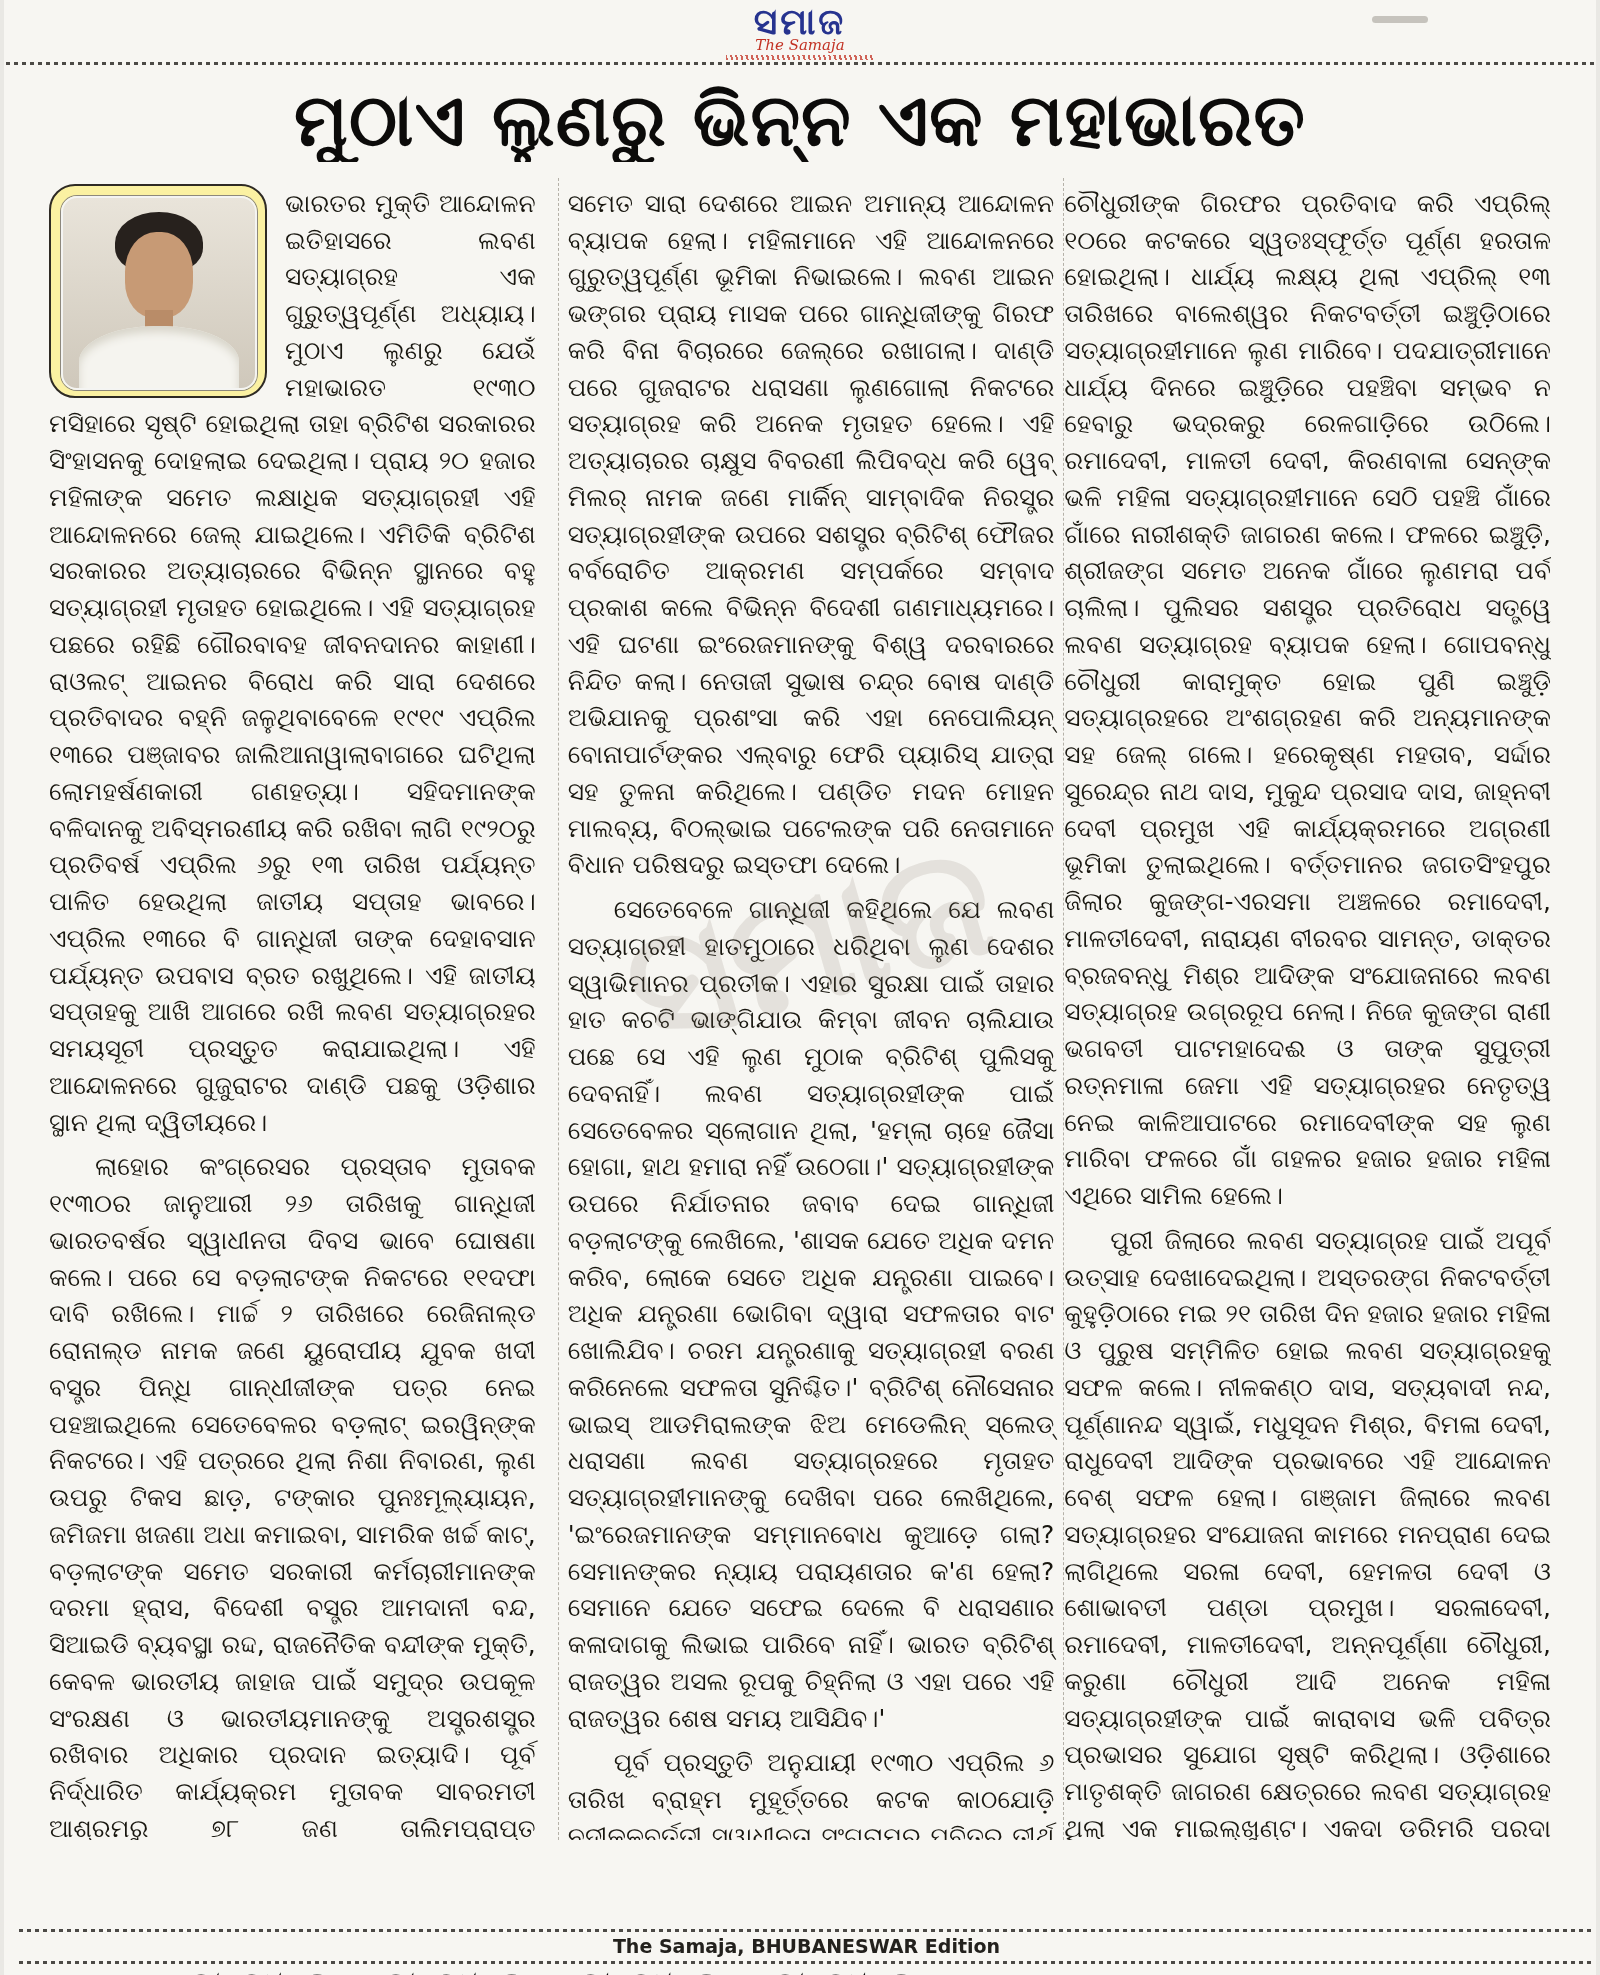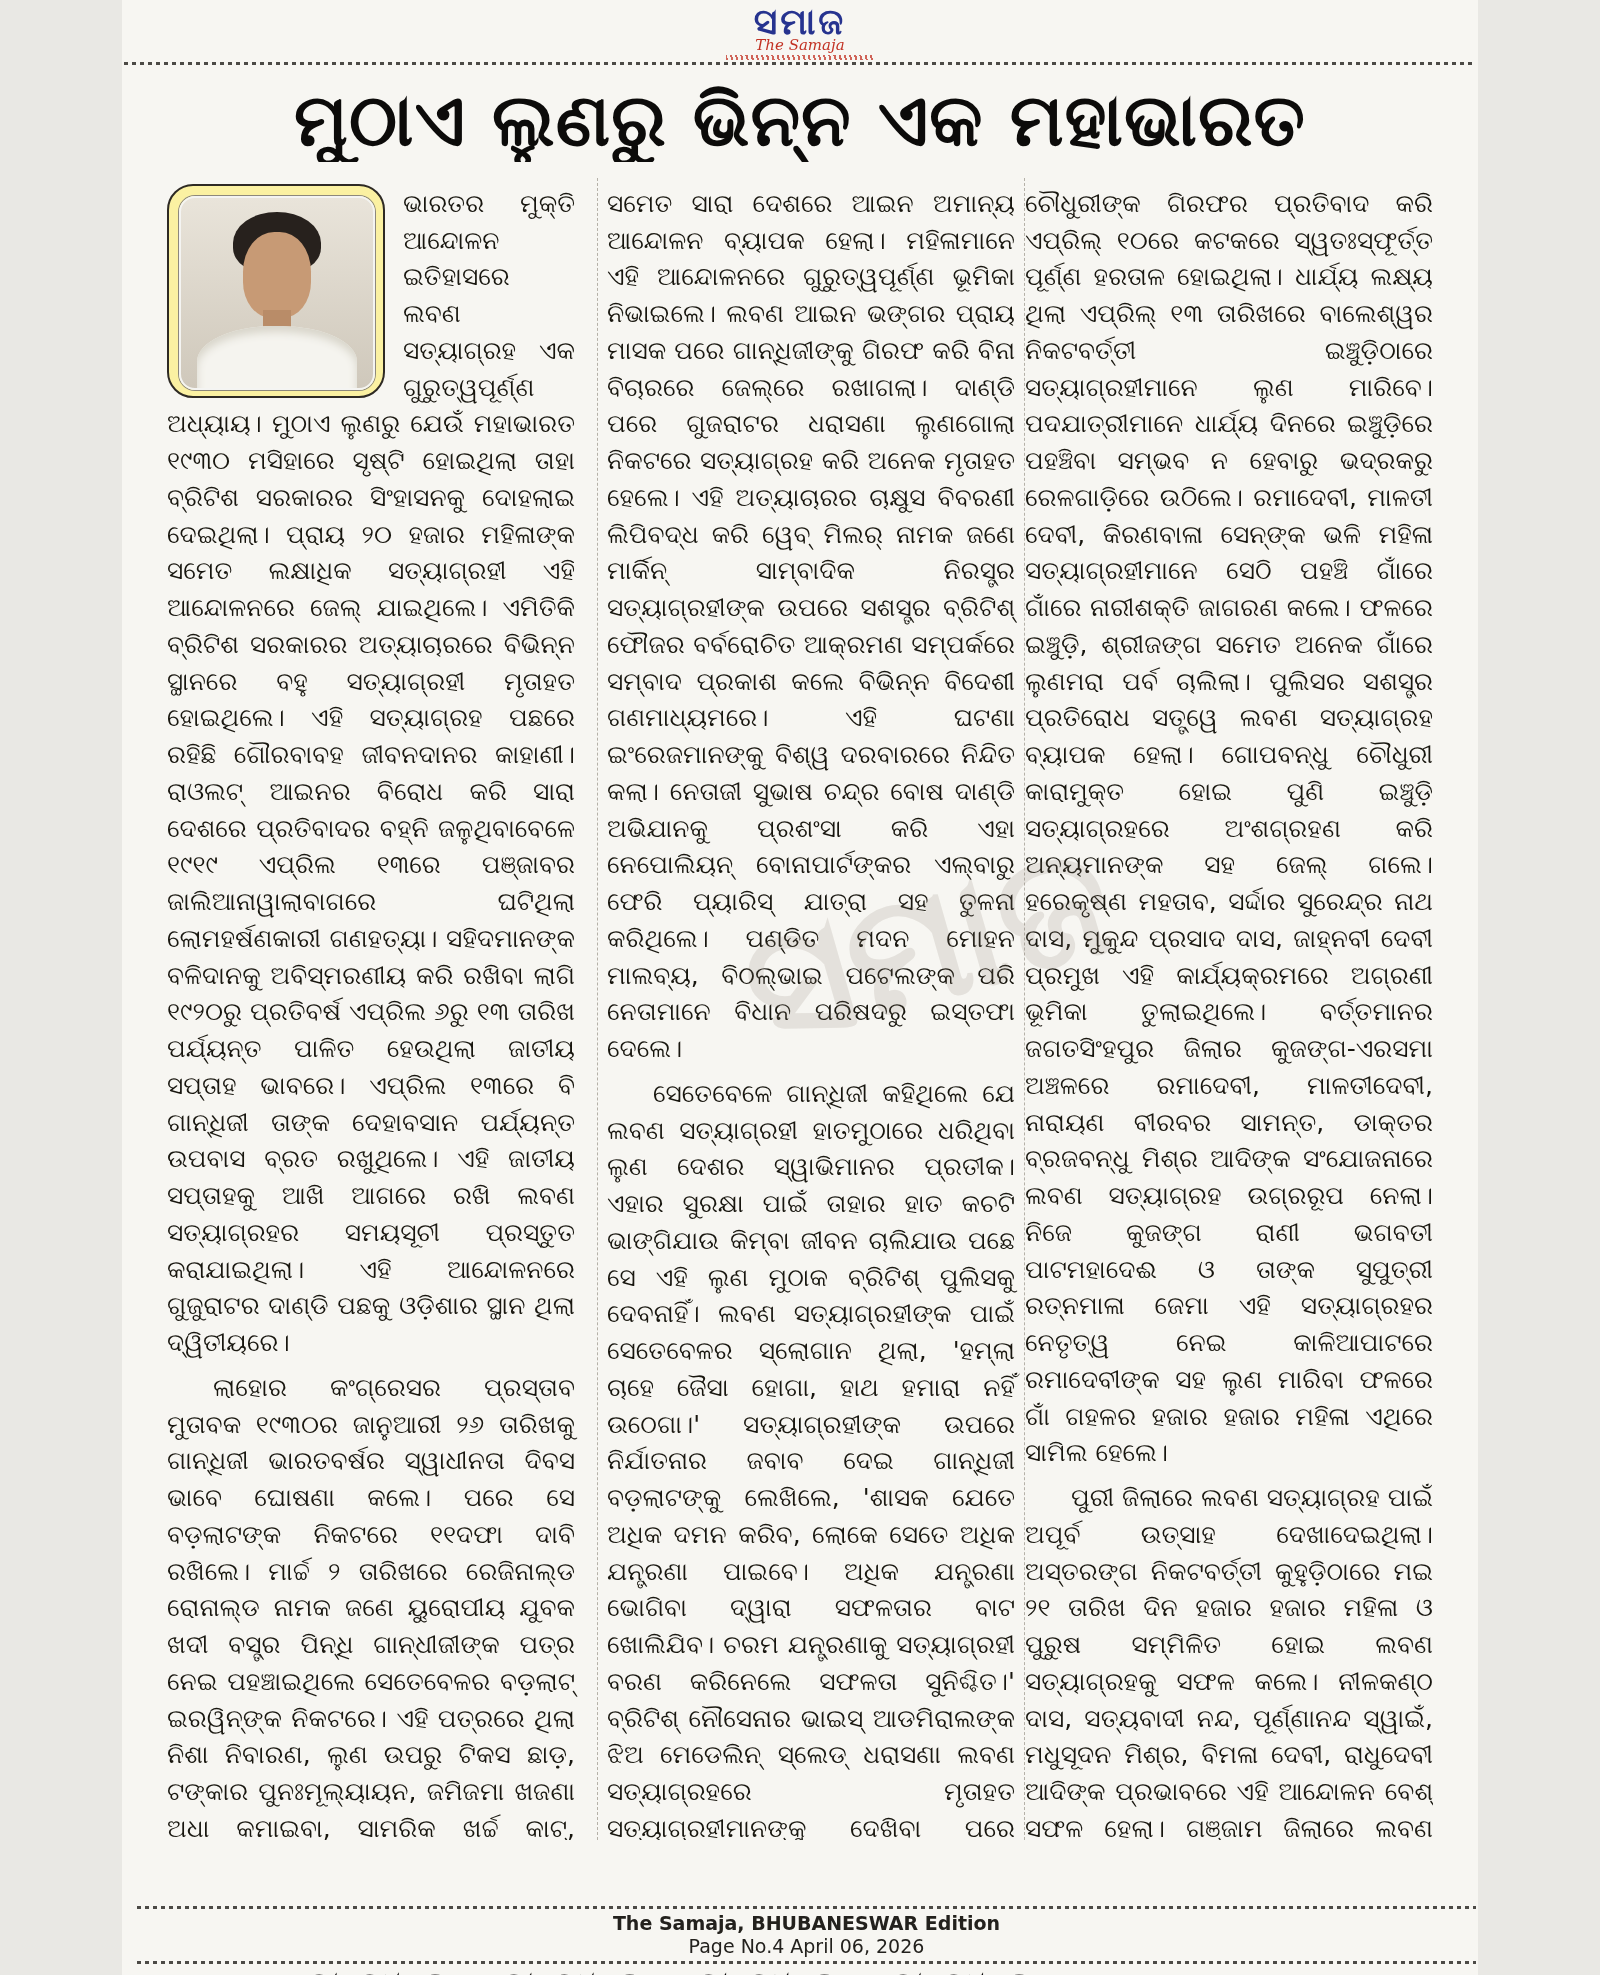--- a/index.html
+++ b/index.html
@@ -1,18 +1,18 @@
 <!DOCTYPE html>
 <html><head>
 <meta charset="utf-8">
 <style>
   html,body{margin:0;padding:0;}
   body{background:#e9e8e4;font-family:"DejaVu Sans",sans-serif;}
   .page{
-    position:relative;width:1356px;height:1975px;margin:0 auto;
+    position:relative;width:1592px;height:1975px;margin:0 auto;
     background:#f7f6f2;overflow:hidden;color:#161412;
   }
   
   .masthead{position:relative;text-align:center;padding-top:4px;height:58px;}
   .logo-main{
     font-size:36px;font-weight:bold;letter-spacing:3px;line-height:1.0;
     color:#26338f;display:inline-block;
   }
   .logo-sub{
     font-family:"DejaVu Serif",serif;font-style:italic;
@@ -137,21 +137,20 @@
       <p class="indent">ପୁରୀ ଜିଲାରେ ଲବଣ ସତ୍ୟାଗ୍ରହ ପାଇଁ ଅପୂର୍ବ ଉତ୍ସାହ ଦେଖାଦେଇଥିଲା। ଅସ୍ତରଙ୍ଗ ନିକଟବର୍ତ୍ତୀ କୁହୁଡ଼ିଠାରେ ମଇ ୨୧ ତାରିଖ ଦିନ ହଜାର ହଜାର ମହିଳା ଓ ପୁରୁଷ ସମ୍ମିଳିତ ହୋଇ ଲବଣ ସତ୍ୟାଗ୍ରହକୁ ସଫଳ କଲେ। ନୀଳକଣ୍ଠ ଦାସ, ସତ୍ୟବାଦୀ ନନ୍ଦ, ପୂର୍ଣ୍ଣାନନ୍ଦ ସ୍ୱାଇଁ, ମଧୁସୂଦନ ମିଶ୍ର, ବିମଳା ଦେବୀ, ରାଧୁଦେବୀ ଆଦିଙ୍କ ପ୍ରଭାବରେ ଏହି ଆନ୍ଦୋଳନ ବେଶ୍ ସଫଳ ହେଲା। ଗଞ୍ଜାମ ଜିଲାରେ ଲବଣ ସତ୍ୟାଗ୍ରହର ସଂଯୋଜନା କାମରେ ମନପ୍ରାଣ ଦେଇ ଲାଗିଥିଲେ ସରଳା ଦେବୀ, ହେମଳତା ଦେବୀ ଓ ଶୋଭାବତୀ ପଣ୍ଡା ପ୍ରମୁଖ। ସରଳାଦେବୀ, ରମାଦେବୀ, ମାଳତୀଦେବୀ, ଅନ୍ନପୂର୍ଣ୍ଣା ଚୌଧୁରୀ, କରୁଣା ଚୌଧୁରୀ ଆଦି ଅନେକ ମହିଳା ସତ୍ୟାଗ୍ରହୀଙ୍କ ପାଇଁ କାରାବାସ ଭଳି ପବିତ୍ର ପ୍ରଭାସର ସୁଯୋଗ ସୃଷ୍ଟି କରିଥିଲା। ଓଡ଼ିଶାରେ ମାତୃଶକ୍ତି ଜାଗରଣ କ୍ଷେତ୍ରରେ ଲବଣ ସତ୍ୟାଗ୍ରହ ଥିଲା ଏକ ମାଇଲ୍‌ଖୁଣ୍ଟ। ଏକଦା ଡରିମରି ପରଦା ଆଢୁଆଳରେ ରହୁଥିବା ମାତୃଶକ୍ତିର ସଂଗ୍ରାମୀ ରୂପ ଦେଖି କୃତଜ୍ଞତାର ସହ ଜାତୀୟ କବି ବୀରକିଶୋର ଲେଖିଲେ, 'ଶୟନେ ସ୍ୱପନେ କିବା ଜାଗରଣେ ସେହି ଗାନ୍ଧୀକଥା ଭାବୁଛି/ କି ମନ୍ତର କଲା ସଭିଙ୍କୁ ଟାଣିଲା ବଡ଼ ଆଚମ୍ବିତ ଲାଗୁଛି/ ଦୋତାଲା ଉପରେ ବିଳାସରେ ଶୋଇ/ ଅଳସେ ଯେ ଧନୀ ମାରୁଥିଲା ହାଇ/ କତା ପିଟୁଛନ୍ତି ଜୋତମାଡ଼ ଖାଇ ଜୀବନକୁ ଦେଇ ମୁରୁଛି/ ଶୁଣି ଯେ ଡରଇ ମେଘ ଘଡ଼ଘଡ଼ି/ ବାହାରିନଥିଲା ଘରୁ ଗୋଡ଼ କାଢ଼ି/ ସେହି ନାରୀ ଆଜି ସମୁଦ୍ର ପନ୍ତାରେ ଲୁଣ ଲାଗି ଜାଳ ଭାଙ୍ଗୁଛି।'</p>
 
     </div>
 
   </div>
 
   <div class="bottom">
     <div class="dotrule"></div>
     <div class="footer">
       <div class="l1">The Samaja, BHUBANESWAR Edition</div>
-      <div class="l2">Page No.4 April 06, 2026</div>
     </div>
     <div class="dotrule"></div>
     <div class="clip-strip">
       <span>ସମାଜ ସମାଜ ସମାଜ ସମାଜ</span>
     </div>
   </div>
 
 </div>
 
 </body></html>

